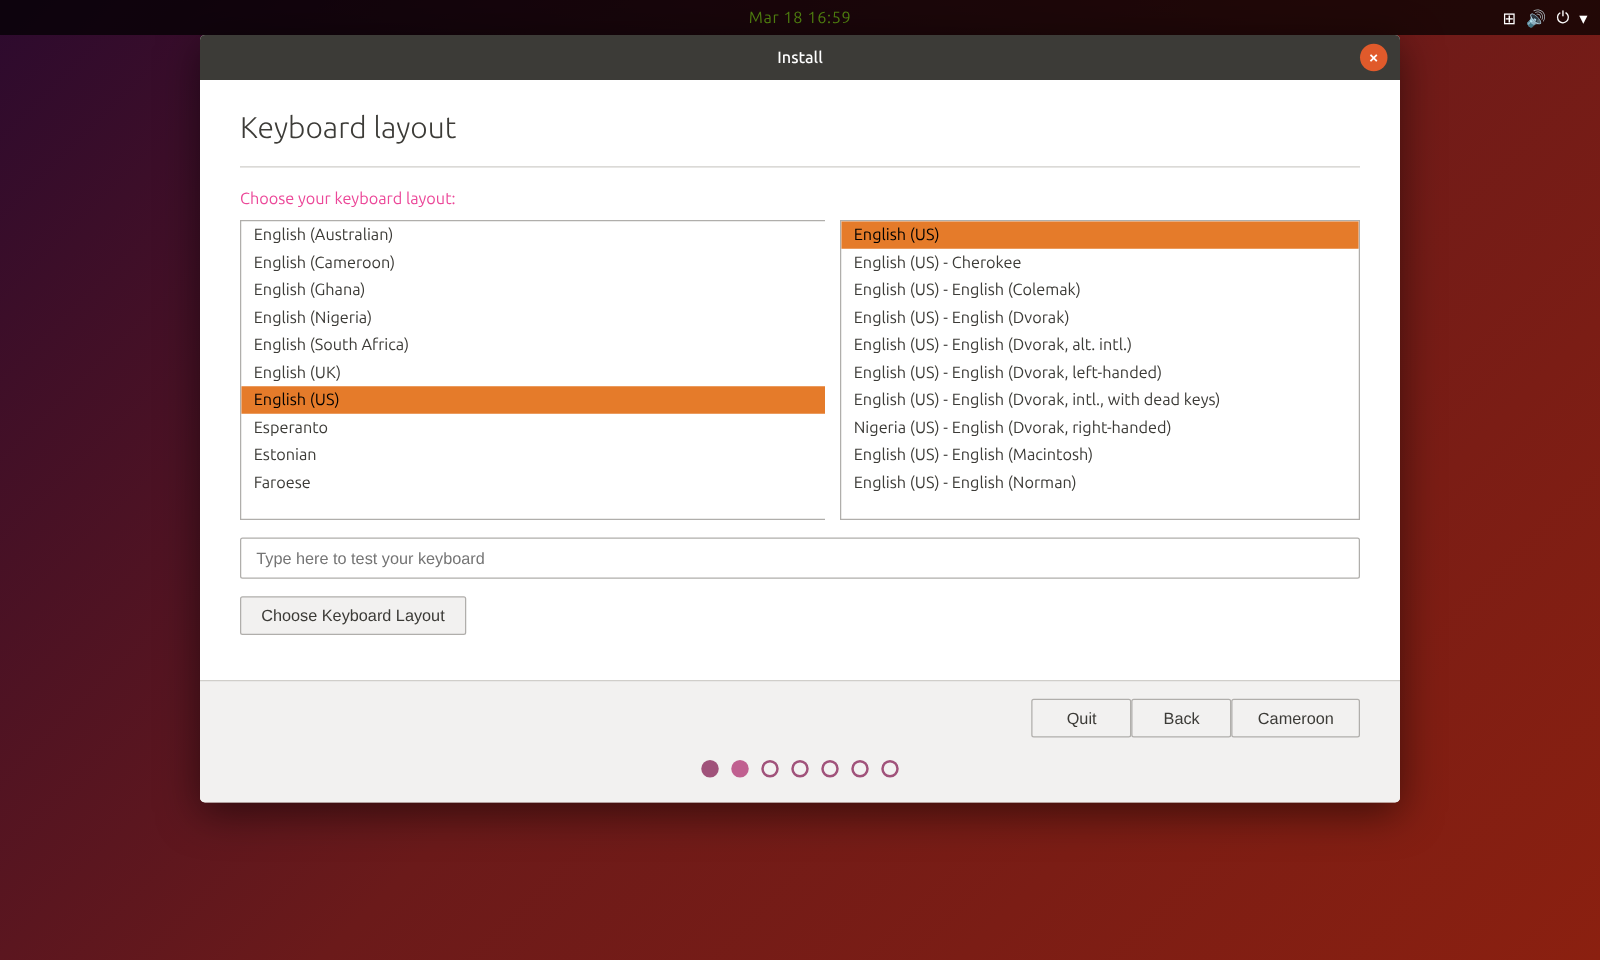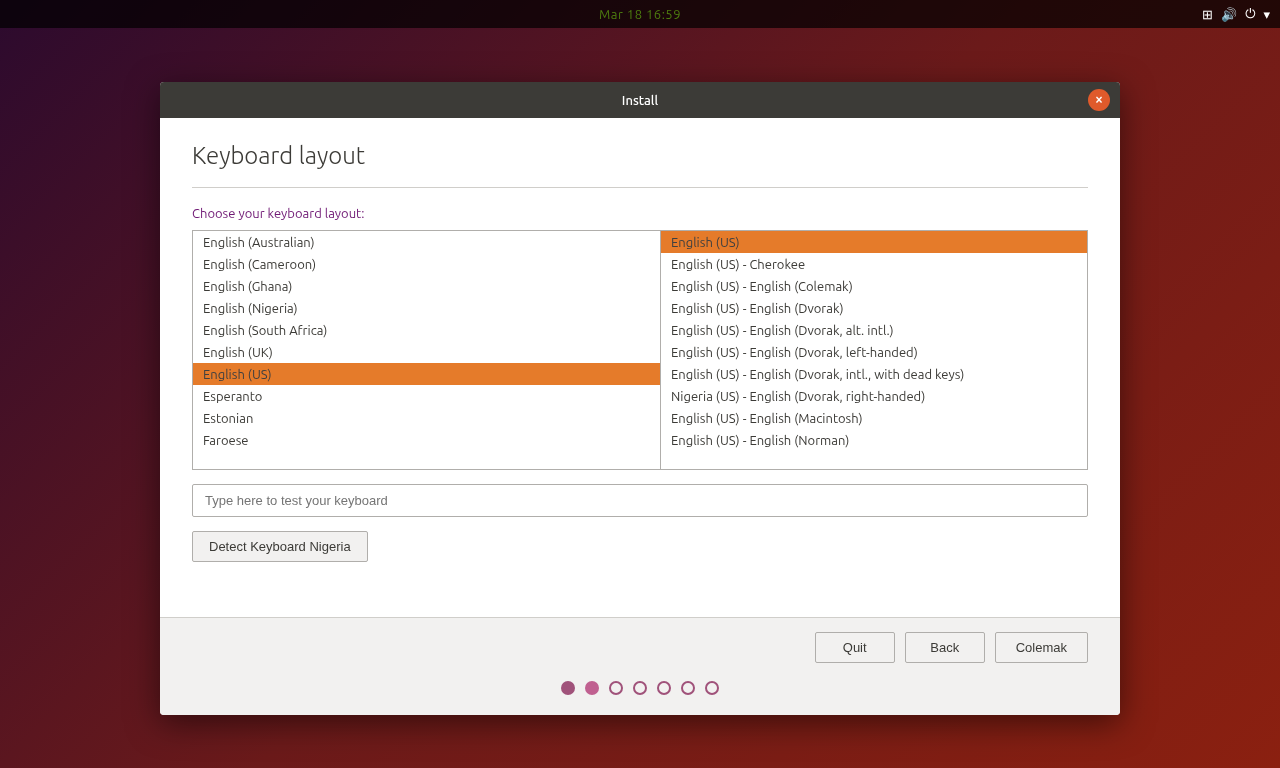--- a/index.html
+++ b/index.html
@@ -39,21 +39,21 @@
       color: #fff;
       font-size: 13px;
       cursor: pointer;
     }
 
     
     .desktop {
       width: 100%;
       height: calc(768px - 28px);
       display: flex;
-      align-items: center;
+      align-items: flex-start;
       justify-content: center;
       position: relative;
     }
 
     
     .dialog {
       width: 960px;
       background: #f2f1f0;
       border-radius: 4px;
       box-shadow: 0 8px 32px rgba(0,0,0,0.5);
@@ -87,47 +87,47 @@
       display: flex;
       align-items: center;
       justify-content: center;
       color: #fff;
       font-size: 12px;
       font-weight: bold;
     }
 
     
     .dialog-content {
-      padding: 24px 32px 35px 32px;
+      padding: 24px 32px 16px 32px;
       background: #fff;
     }
 
     .page-heading {
       font-size: 24px;
       font-weight: 300;
       color: #3c3b37;
       margin-bottom: 18px;
     }
 
     .separator {
       height: 1px;
       background: #d0ceca;
       margin-bottom: 18px;
     }
 
     .choose-label {
       font-size: 13px;
-      color: #701a75;
+      color: #ec4899;
       margin-bottom: 10px;
     }
 
     
     .lists-container {
       display: flex;
-      gap: 0;
+      gap: 12px;
       margin-bottom: 14px;
       height: 240px;
     }
 
     .list-box {
       border: 1px solid #b0aeab;
       background: #fff;
       overflow-y: auto;
       font-size: 13px;
     }
@@ -140,21 +140,21 @@
     }
 
     .list-item {
       padding: 4px 10px;
       cursor: pointer;
       color: #3c3b37;
       white-space: nowrap;
     }
     .list-item.selected {
       background: #e57b2a;
-      color: #404040;
+      color: #000000;
     }
 
     
     .list-box::-webkit-scrollbar { width: 8px; }
     .list-box::-webkit-scrollbar-track { background: #f2f1f0; }
     .list-box::-webkit-scrollbar-thumb { background: #b0aeab; border-radius: 4px; }
 
     
     .keyboard-test-input {
       width: 100%;
@@ -184,21 +184,21 @@
     .dialog-bottom {
       background: #f2f1f0;
       padding: 14px 32px 20px 32px;
       border-top: 1px solid #d0ceca;
     }
 
     
     .nav-buttons {
       display: flex;
       justify-content: flex-end;
-      gap: 10px;
+      gap: 0;
       margin-bottom: 18px;
     }
     .nav-btn {
       background: #f2f1f0;
       border: 1px solid #b0aeab;
       padding: 7px 20px;
       font-size: 13px;
       color: #3c3b37;
       cursor: pointer;
       border-radius: 2px;
@@ -280,28 +280,28 @@
           <div class="list-item">Nigeria (US) - English (Dvorak, right-handed)</div>
           <div class="list-item">English (US) - English (Macintosh)</div>
           <div class="list-item">English (US) - English (Norman)</div>
         </div>
       </div>
 
       
       <input type="text" class="keyboard-test-input" placeholder="Type here to test your keyboard" style="">
 
       
-      <button class="detect-btn">Detect Keyboard Nigeria</button>
+      <button class="detect-btn">Choose Keyboard Layout</button>
     </div>
 
     <div class="dialog-bottom">
       <div class="nav-buttons">
         <button class="nav-btn">Quit</button>
         <button class="nav-btn">Back</button>
-        <button class="nav-btn">Colemak</button>
+        <button class="nav-btn">Cameroon</button>
       </div>
 
       <div class="progress-dots">
         <span class="dot filled"></span>
         <span class="dot filled-2"></span>
         <span class="dot empty"></span>
         <span class="dot empty"></span>
         <span class="dot empty"></span>
         <span class="dot empty"></span>
         <span class="dot empty"></span>

